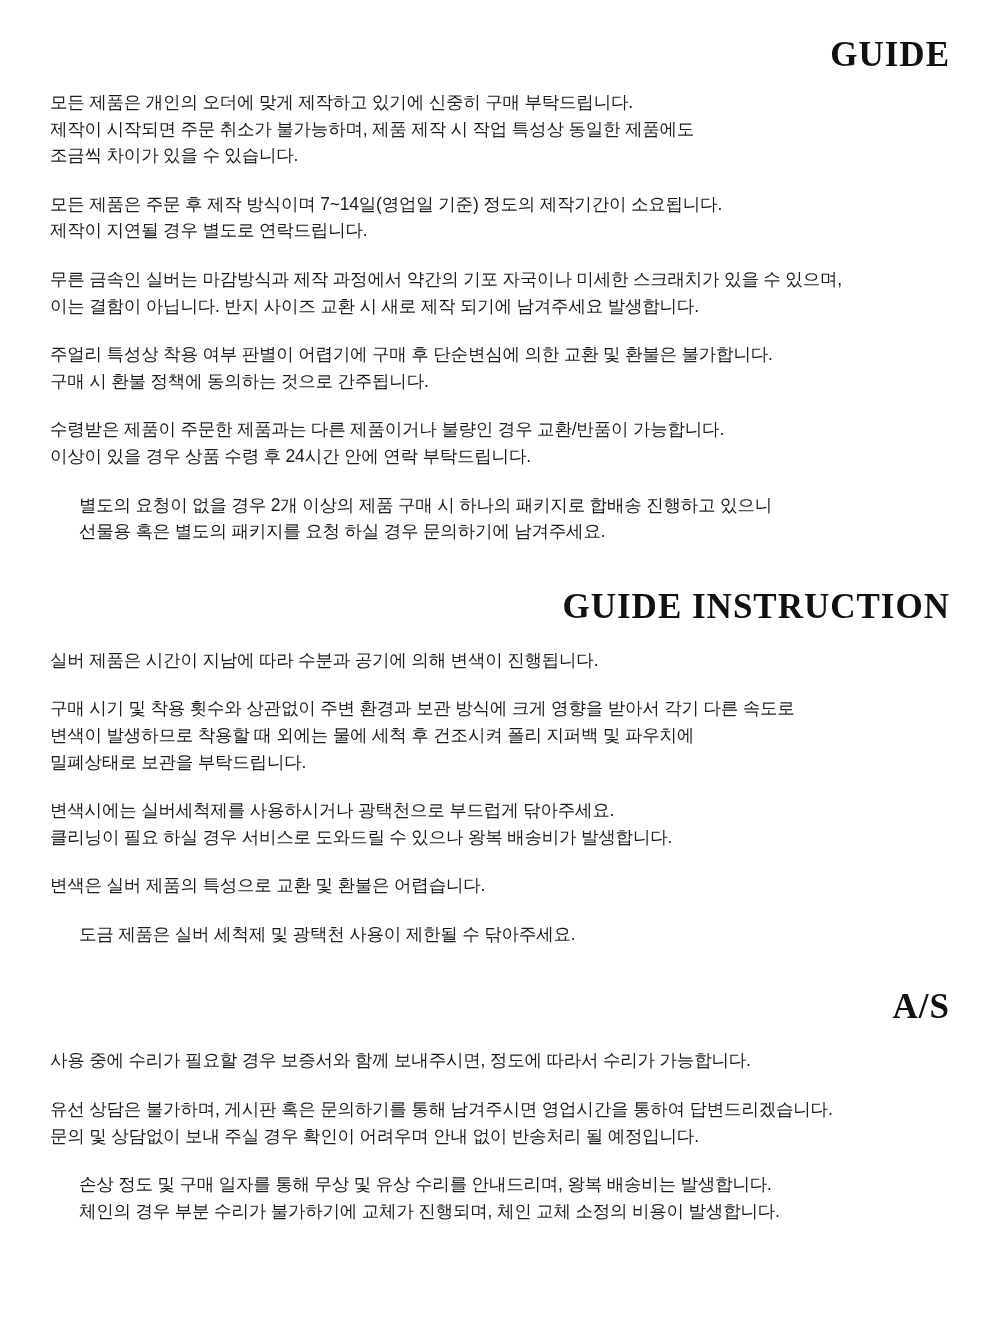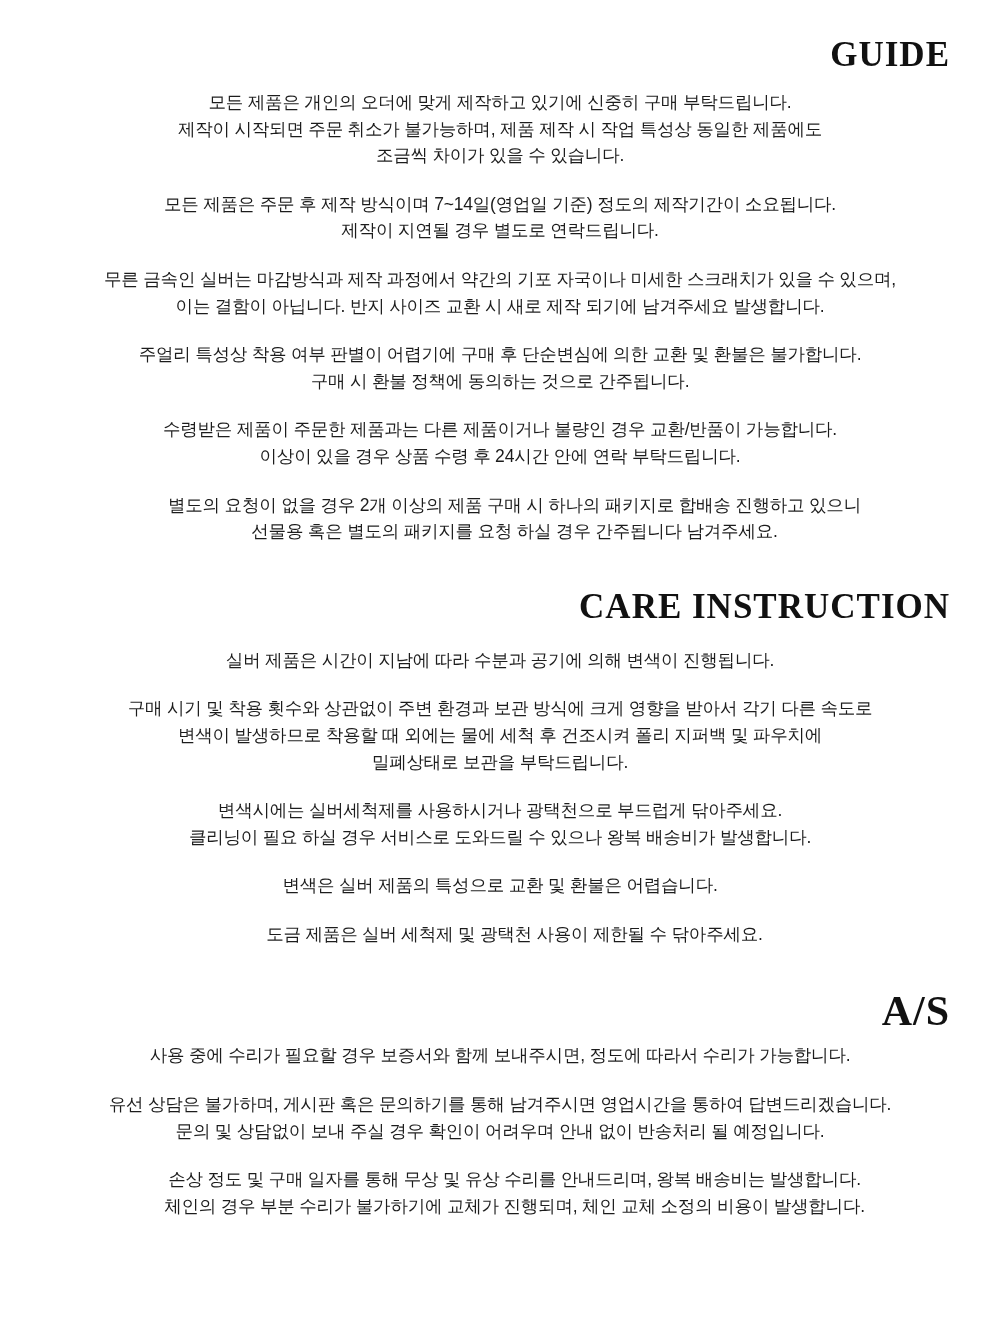--- a/index.html
+++ b/index.html
@@ -30,38 +30,37 @@
   }
   .title-guide {
     font-size: 35px;
     margin: 5px 0 14px 0;
   }
   .title-care {
     font-size: 35px;
     margin: 42px 0 20px 0;
   }
   .title-as {
-    font-size: 42px;
-    margin: 40px 0 7px 0;
+    font-size: 35px;
+    margin: 40px 0 20px 0;
   }
   .para {
     font-size: 17.5px;
     line-height: 1.52;
     color: #1c1c1c;
     margin: 0 0 22px 0;
     letter-spacing: -0.2px;
   }
   .para:last-child {
     margin-bottom: 0;
     margin-left: 29px;
   }
   .para .ln {
     display: block;
     white-space: nowrap;
-    text-align: center;
   }
   .block {
     margin: 0;
     padding: 0;
   }
   .block-guide { margin-top: 0; }
   .block-care { margin-top: 0; }
   .block-as { margin-top: 0; }
 </style>
 </head>
@@ -87,25 +86,25 @@
     <p class="para">
       <span class="ln">주얼리 특성상 착용 여부 판별이 어렵기에 구매 후 단순변심에 의한 교환 및 환불은 불가합니다.</span>
       <span class="ln">구매 시 환불 정책에 동의하는 것으로 간주됩니다.</span>
     </p>
     <p class="para">
       <span class="ln">수령받은 제품이 주문한 제품과는 다른 제품이거나 불량인 경우 교환/반품이 가능합니다.</span>
       <span class="ln">이상이 있을 경우 상품 수령 후 24시간 안에 연락 부탁드립니다.</span>
     </p>
     <p class="para">
       <span class="ln">별도의 요청이 없을 경우 2개 이상의 제품 구매 시 하나의 패키지로 합배송 진행하고 있으니</span>
-      <span class="ln">선물용 혹은 별도의 패키지를 요청 하실 경우 간주됩니다 남겨주세요.</span>
+      <span class="ln">선물용 혹은 별도의 패키지를 요청 하실 경우 문의하기에 남겨주세요.</span>
     </p>
   </div>
 
-  <h1 class="section-title title-care">CARE INSTRUCTION</h1>
+  <h1 class="section-title title-care">GUIDE INSTRUCTION</h1>
   <div class="block block-care">
     <p class="para">
       <span class="ln">실버 제품은 시간이 지남에 따라 수분과 공기에 의해 변색이 진행됩니다.</span>
     </p>
     <p class="para">
       <span class="ln">구매 시기 및 착용 횟수와 상관없이 주변 환경과 보관 방식에 크게 영향을 받아서 각기 다른 속도로</span>
       <span class="ln">변색이 발생하므로 착용할 때 외에는 물에 세척 후 건조시켜 폴리 지퍼백 및 파우치에</span>
       <span class="ln">밀폐상태로 보관을 부탁드립니다.</span>
     </p>
     <p class="para">

